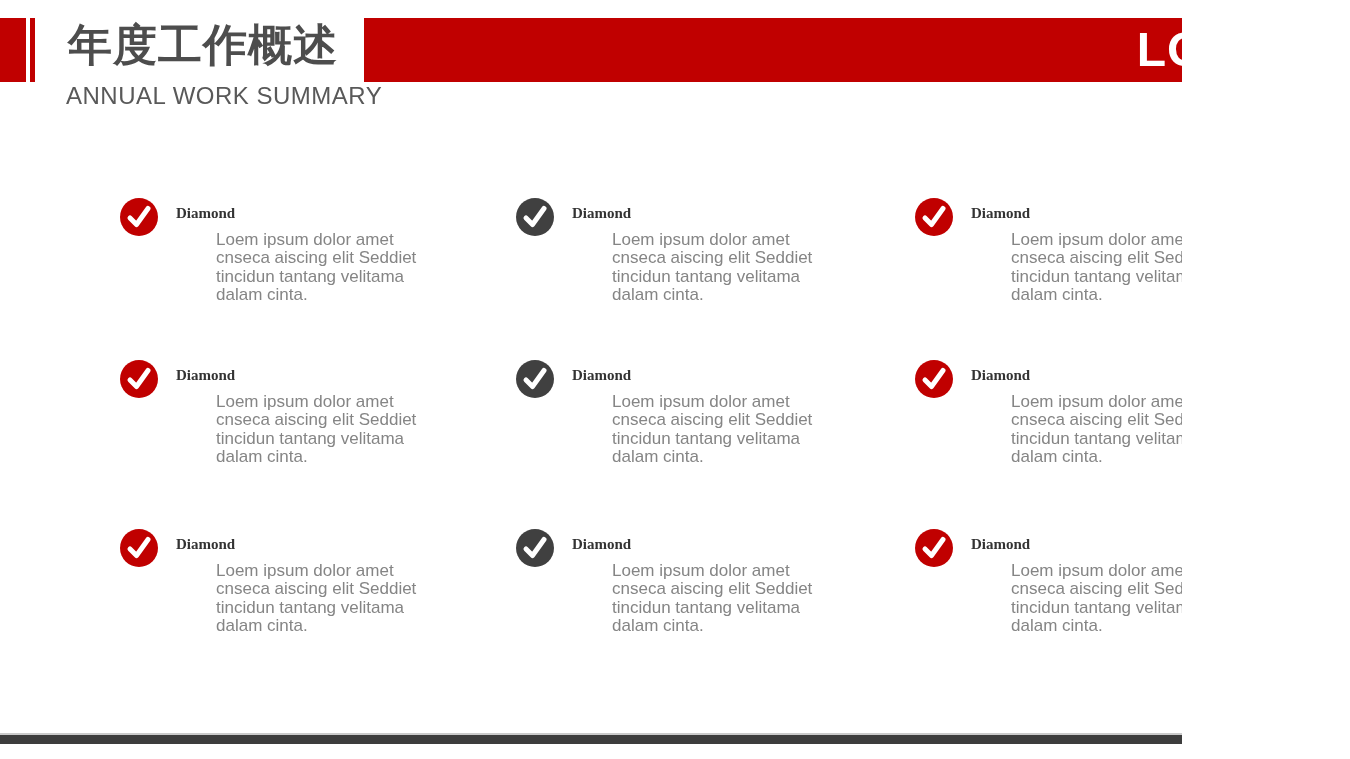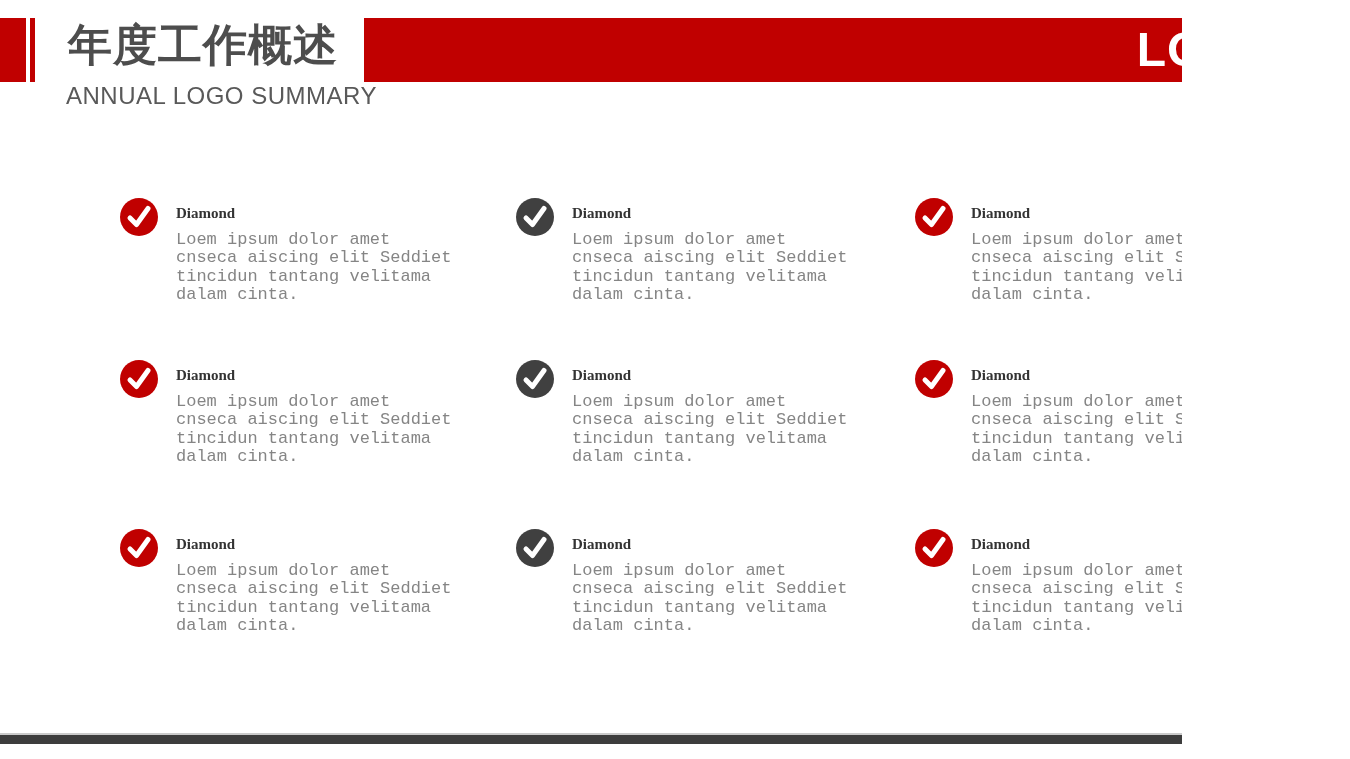--- a/index.html
+++ b/index.html
@@ -79,25 +79,26 @@
   }
   .card-title {
     font-family: "Liberation Serif", serif;
     font-size: 15px;
     font-weight: bold;
     color: #333333;
     margin-top: 7px;
     line-height: 1.1;
   }
   .card-body {
-    font-family: Liberation Mono, monospace;
+    font-family: Liberation Sans, sans-serif;
     font-size: 17px;
     color: #858585;
     line-height: 18.5px;
     margin-top: 9px;
+    margin-left: 40px;
   }
 
   
   .footer-light-line {
     position: absolute;
     left: 0; top: 733px;
     width: 100%; height: 2px;
     background: #cbcbcb;
   }
   .footer-bar {
@@ -108,21 +109,21 @@
   }
 </style>
 </head>
 <body>
 
 <div class="slide">
 
   <div class="bar-left-thick" style="background: rgb(192, 0, 0);"></div>
   <div class="bar-left-thin" style="background: rgb(192, 0, 0);"></div>
   <h1 class="title-cn">年度工作概述</h1>
-  <div class="title-en">ANNUAL  LOGO SUMMARY</div>
+  <div class="title-en">ANNUAL  WORK SUMMARY</div>
   <div class="logo-banner" style="background: rgb(192, 0, 0);">
     <span class="logo-text">LOGO</span>
   </div>
 
   <div>
       <div class="card" style="left: 120px; top: 198px;">
         <div class="check-circle" style="background: rgb(192, 0, 0);">
           <svg viewBox="0 0 38 38">
             <polyline points="10,20 16.5,26.5 28,10.5" fill="none" stroke="#ffffff" stroke-width="5" stroke-linecap="round" stroke-linejoin="round"></polyline>
           </svg>

